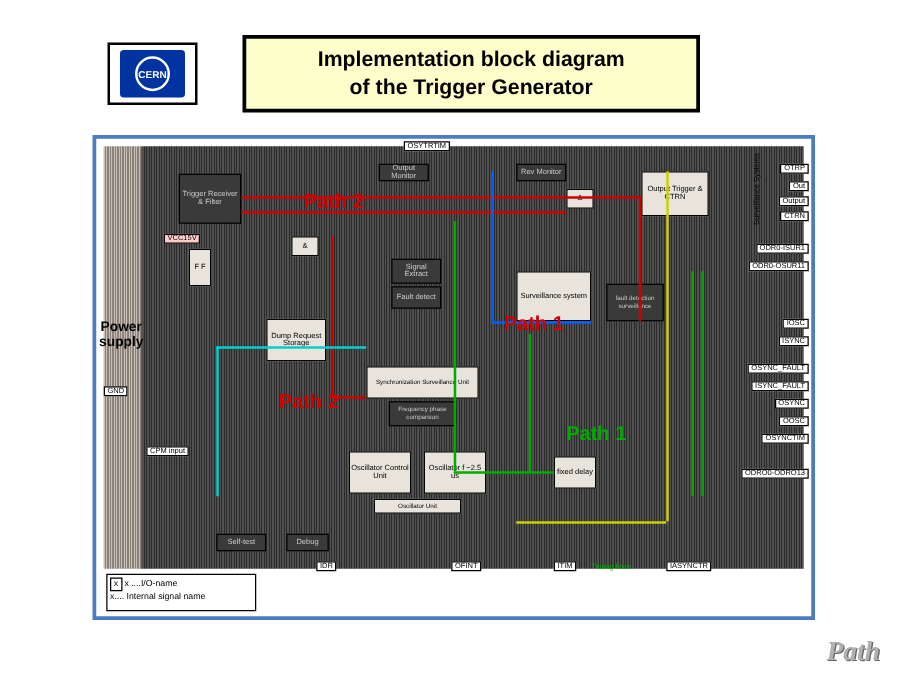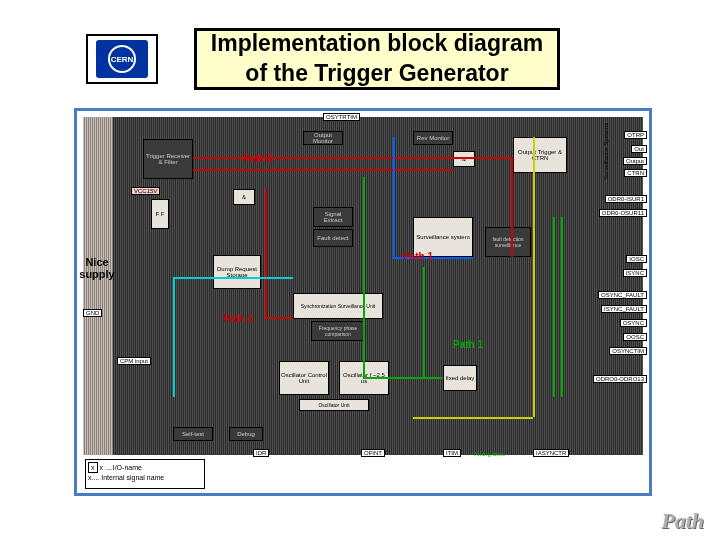--- a/index.html
+++ b/index.html
@@ -18,21 +18,21 @@
     left: 194px;
     width: 360px;
     height: 56px;
     background: #ffffcc;
     border: 3px solid #000;
     display: flex;
     align-items: center;
     justify-content: center;
     text-align: center;
     font-weight: bold;
-    font-size: 23px;
+    font-size: 17px;
     line-height: 1.3;
     z-index: 10;
   }
   .logo-box {
     position: absolute;
     top: 34px;
     left: 86px;
     width: 68px;
     height: 46px;
     border: 2px solid #000;
@@ -109,21 +109,21 @@
     display: flex;
     align-items: center;
     justify-content: center;
     text-align: center;
     padding: 1px;
     box-sizing: border-box;
   }
   .blk.dark { background: #3a3a3a; color: #ccc; }
   .path-label {
     position: absolute;
-    font-size: 10px;
+    font-size: 16px;
     font-weight: bold;
     z-index: 6;
   }
   .path-red { color: #d00000; }
   .path-green { color: #00aa00; }
   .tag {
     position: absolute;
     background: #fff;
     border: 1px solid #000;
     font-size: 6px;
@@ -172,21 +172,21 @@
   </div>
 </div>
 
 <div class="title-box">
   <span style="white-space:pre-line">Implementation block diagram
 of the Trigger Generator</span>
 </div>
 
 <div class="diagram-outer">
   <div class="power-panel"></div>
-  <div class="power-label">Nice supply</div>
+  <div class="power-label">Power supply</div>
 
   <div class="diagram-dark">
 
     <div class="tag" style="top:-4px;left:210px">OSYTRTIM</div>
 
     <div class="path-label path-red" style="top:36px;left:130px">Path 2</div>
     <div class="path-label path-red" style="top:134px;left:290px">Path 1</div>
     <div class="path-label path-red" style="top:196px;left:110px">Path 2</div>
     <div class="path-label path-green" style="top:222px;left:340px">Path 1</div>
 

